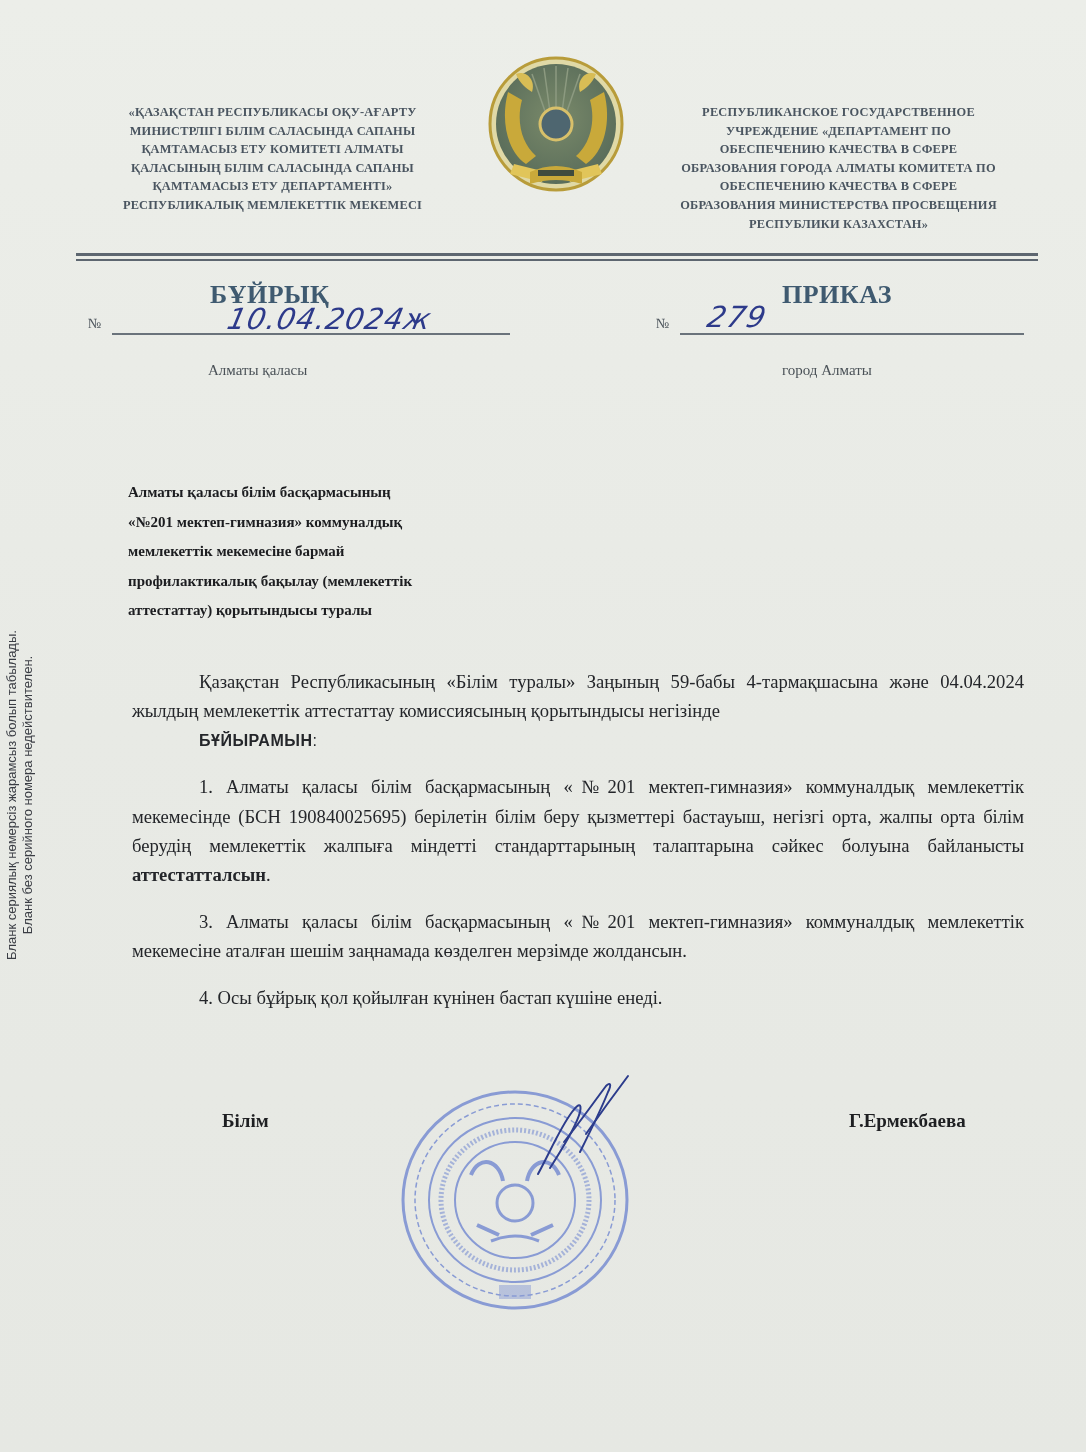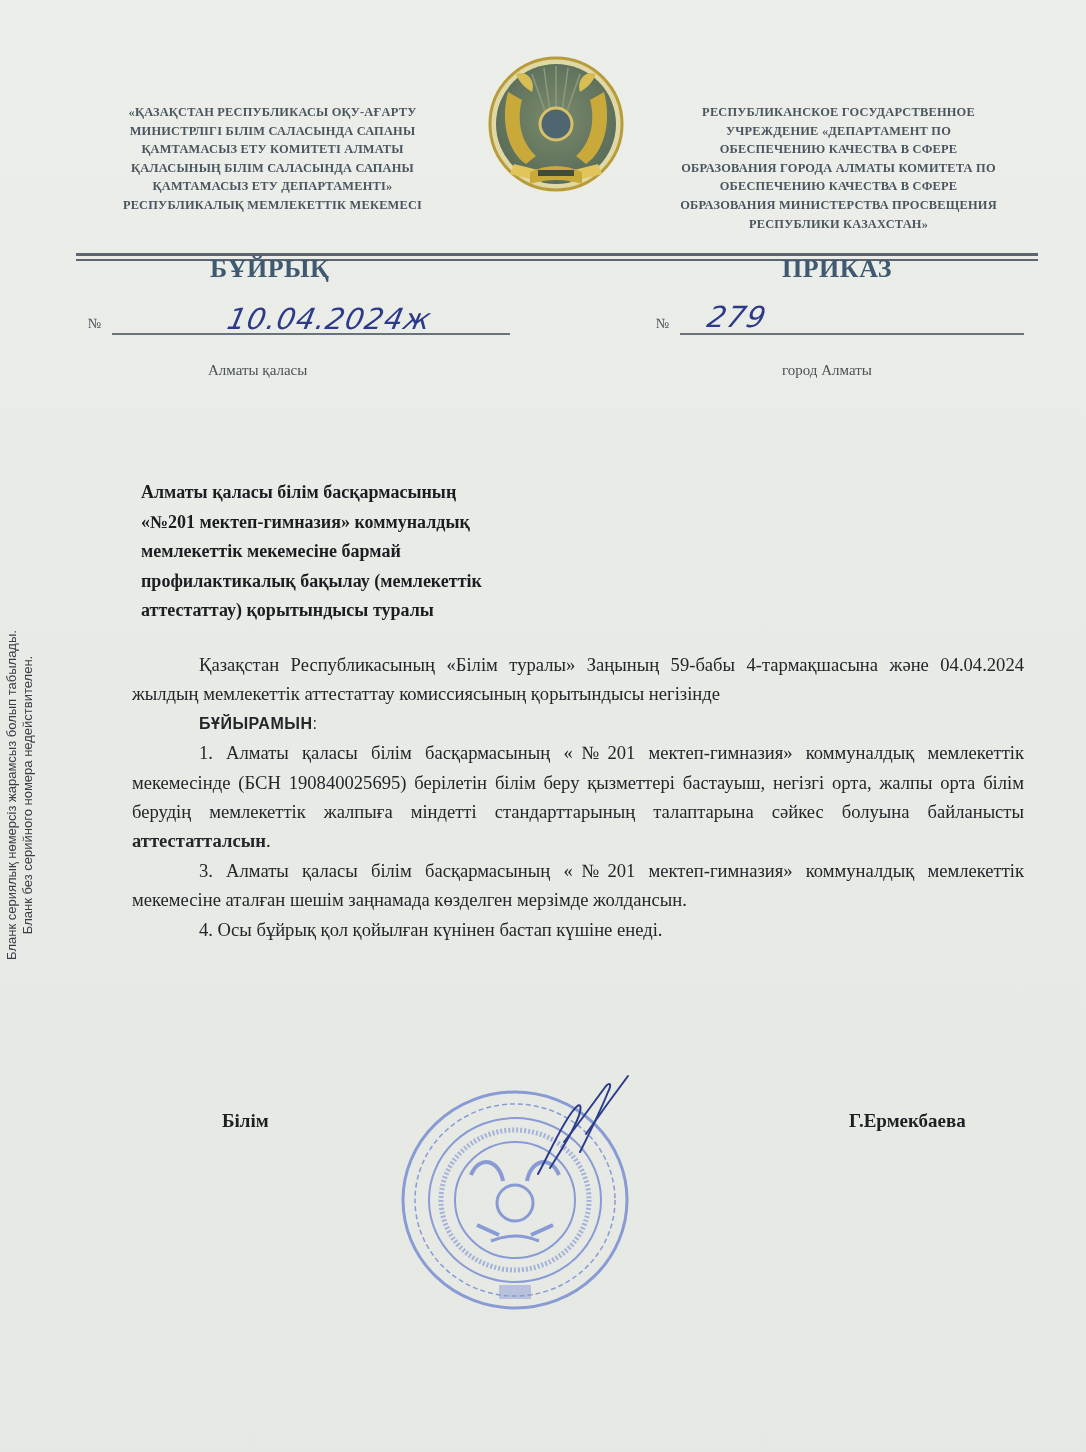--- a/index.html
+++ b/index.html
@@ -22,43 +22,43 @@
     margin-top: 27px;
   }
   .hdr-left { left: 80px; top: 76px; width: 385px; }
   .hdr-right { left: 636px; top: 76px; width: 405px; }
   .hdr-left div, .hdr-right div { white-space: nowrap; }
   .emblem { position: absolute; left: 486px; top: 52px; width: 140px; height: 146px; }
   .rule { position: absolute; left: 76px; width: 962px; background: #5d6670; }
   .rule.r1 { top: 253px; height: 3px; }
   .rule.r2 { top: 259px; height: 1.5px; }
   .title-kz, .title-ru {
-    position: absolute; top: 254px; font-weight: bold; font-size: 26px;
+    position: absolute; top: 280px; font-weight: bold; font-size: 26px;
     color: #3f5a70; letter-spacing: 0.5px;
   }
   .title-kz { left: 210px; }
   .title-ru { left: 782px; }
   .numsign { position: absolute; top: 316px; font-size: 14px; color: #4e565d; }
   .numline { position: absolute; top: 333px; height: 1.5px; background: #6a737b; }
   .hand {
     position: absolute; font-family: "DejaVu Sans", sans-serif; font-style: italic;
     color: #2d3a8a; font-size: 29px; transform: skewX(-12deg); letter-spacing: 1px;
   }
   .city { position: absolute; top: 362px; font-size: 15px; color: #4a5157; }
   .subject {
-    position: absolute; left: 141px; top: 478px; width: 500px;
-    font-weight: bold; font-size: 18px; line-height: 29.5px; color: #1c1d20;
+    position: absolute; left: 128px; top: 478px; width: 500px;
+    font-weight: bold; font-size: 15px; line-height: 29.5px; color: #1c1d20;
   }
   .subject div { white-space: nowrap; }
   .body-text {
     position: absolute; left: 132px; top: 650px; width: 892px;
     font-size: 18.6px; line-height: 29.4px; color: #24262a;
   }
   .para { text-align: justify; text-align-last: left; }
-  .indent { text-indent: 67px; }
+  .indent { text-indent: 67px; margin-top: 17px; }
   .order-word { padding-left: 67px; font-weight: bold; font-family: "Liberation Sans", sans-serif; font-size: 16px; letter-spacing: 0.5px; }
   .order-word .colon { font-weight: normal; }
   .sig-role, .sig-name { position: absolute; top: 1110px; font-weight: bold; font-size: 19px; color: #1e1f22; }
   .sig-role { left: 222px; }
   .sig-name { left: 849px; }
   .stamp { position: absolute; left: 395px; top: 1085px; width: 240px; height: 230px; opacity: 0.78; }
   .signature { position: absolute; left: 520px; top: 1072px; width: 120px; height: 110px; }
   .side-note {
     position: absolute; left: 4px; top: 1030px; transform-origin: 0 0; transform: rotate(-90deg);
     font-family: "Liberation Sans", sans-serif; font-size: 13px; line-height: 16px; color: #3a3d44;

